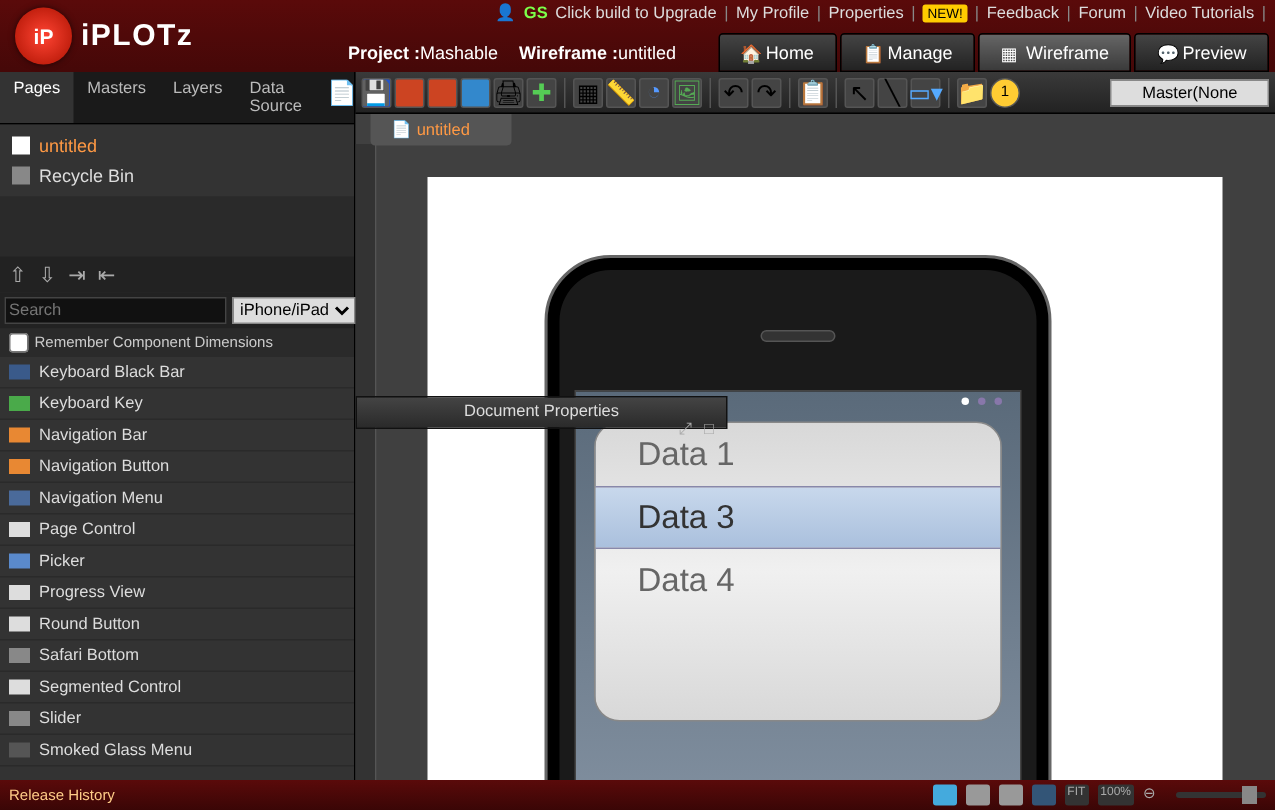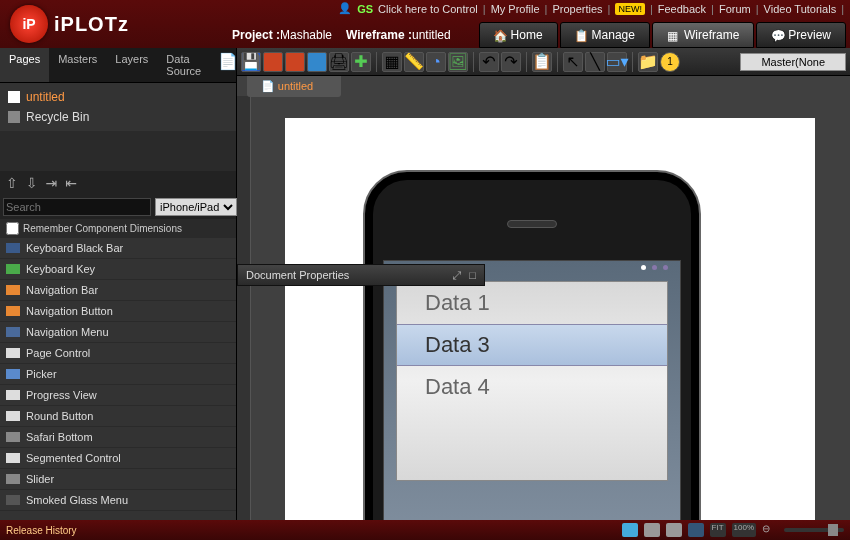--- a/index.html
+++ b/index.html
@@ -45,48 +45,48 @@
 .remember { font-size:10px; color:#ccc; padding:3px 6px; display:flex; align-items:center; gap:4px; background:#2a2a2a; }
 .comp-list { flex:1; overflow:auto; background:#333; }
 .comp-item { padding:4px 6px; font-size:11px; color:#ddd; display:flex; align-items:center; gap:6px; cursor:pointer; border-bottom:1px solid #2a2a2a; }
 .comp-ico { width:14px; height:10px; display:inline-block; }
 .canvas-area { position:absolute; left:237px; top:76px; right:0; bottom:20px; background:#404040; overflow:hidden; }
 .doc-tab { position:absolute; top:0; left:10px; background:#555; padding:4px 28px 4px 14px; font-size:11px; color:#ff9944; border-radius:0 0 3px 3px; }
 .canvas-white { position:absolute; left:48px; top:42px; width:530px; height:520px; background:#fff; }
 .phone { position:absolute; left:78px; top:52px; width:338px; height:520px; background:#1a1a1a; border-radius:44px; border:2px solid #666; box-shadow:inset 0 0 0 8px #000; }
 .speaker { position:absolute; top:48px; left:50%; transform:translateX(-50%); width:50px; height:8px; background:#333; border-radius:4px; border:1px solid #555;}
 .screen { position:absolute; top:88px; left:18px; right:18px; height:350px; background:linear-gradient(#5a6a7a,#8a98a8); border:1px solid #444; }
-.picker { position:absolute; top:20px; left:12px; right:12px; height:200px; background:linear-gradient(#d8d8d8,#f0f0f0,#d8d8d8); border:1px solid #888; border-radius:0; overflow:hidden;text-align:center; }
+.picker { position:absolute; top:20px; left:12px; right:12px; height:200px; background:linear-gradient(#d8d8d8,#f0f0f0,#d8d8d8); border:1px solid #888; border-radius:17px; overflow:hidden;text-align:center; }
 .picker-row { height:42px; display:flex; align-items:center; padding:0 28px; font-size:22px; color:#666; }
 .picker-row.sel { background:linear-gradient(#c8d8ec,#aac0dd); color:#333; border-top:1px solid #88a; border-bottom:1px solid #88a; }
 .dots { position:absolute; top:4px; right:12px; display:flex; gap:6px; }
 .dots span { width:5px;height:5px; border-radius:50%; background:#87a; }
 .dots span:first-child{ background:#fff; }
-.doc-prop { position:absolute; top:188px; left:0; width:248px; height:22px; background:linear-gradient(#444,#2a2a2a); border:1px solid #111; color:#ddd; font-size:11px; padding:3px 8px; display:flex; align-items:center; }
+.doc-prop { position:absolute; top:188px; left:0; width:248px; height:22px; background:linear-gradient(#444,#2a2a2a); border:1px solid #111; color:#ddd; font-size:11px; padding:3px 8px; display:flex; align-items:center;flex-direction:column; }
 .doc-prop .winbtn { margin-left:auto; display:flex; gap:8px; color:#aaa; cursor:pointer; }
 .ruler-v { position:absolute; left:0; top:20px; width:14px; bottom:0; background:#333; border-right:1px solid #555;}
 .footer { position:absolute; bottom:0; left:0; right:0; height:20px; background:linear-gradient(#5a0a0a,#3a0606); color:#ddd; font-size:10px; display:flex; align-items:center; padding:0 6px; gap:10px; }
 .footer .rh { color:#ffcc88; cursor:pointer; }
 .footer-icons { margin-left:auto; display:flex; gap:6px; align-items:center; }
 .footer-icons span { width:16px; height:14px; background:#999; border-radius:2px; display:inline-block; }
 .slider-track { width:60px; height:4px; background:#333; border-radius:2px; position:relative; }
 .slider-thumb { position:absolute; right:6px; top:-4px; width:10px; height:12px; background:#888; }
 </style>
 </head>
 <body>
 
 <div class="topbar">
   <div class="logo-wrap">
     <div class="logo-circle">iP</div>
     <div class="logo-text">iPLOTz</div>
   </div>
   <div class="toprow">
     <span>👤</span>
     <span class="gs">GS</span>
-    <a>Click here to Control</a>
+    <a>Click build to Upgrade</a>
       <span class="sep">|</span>
     <a>My Profile</a>
       <span class="sep">|</span>
     <a>Properties</a>
       <span class="sep">|</span>
     <span class="new-badge">NEW!</span>
       <span class="sep">|</span>
     <a>Feedback</a>
       <span class="sep">|</span>
     <a>Forum</a>

